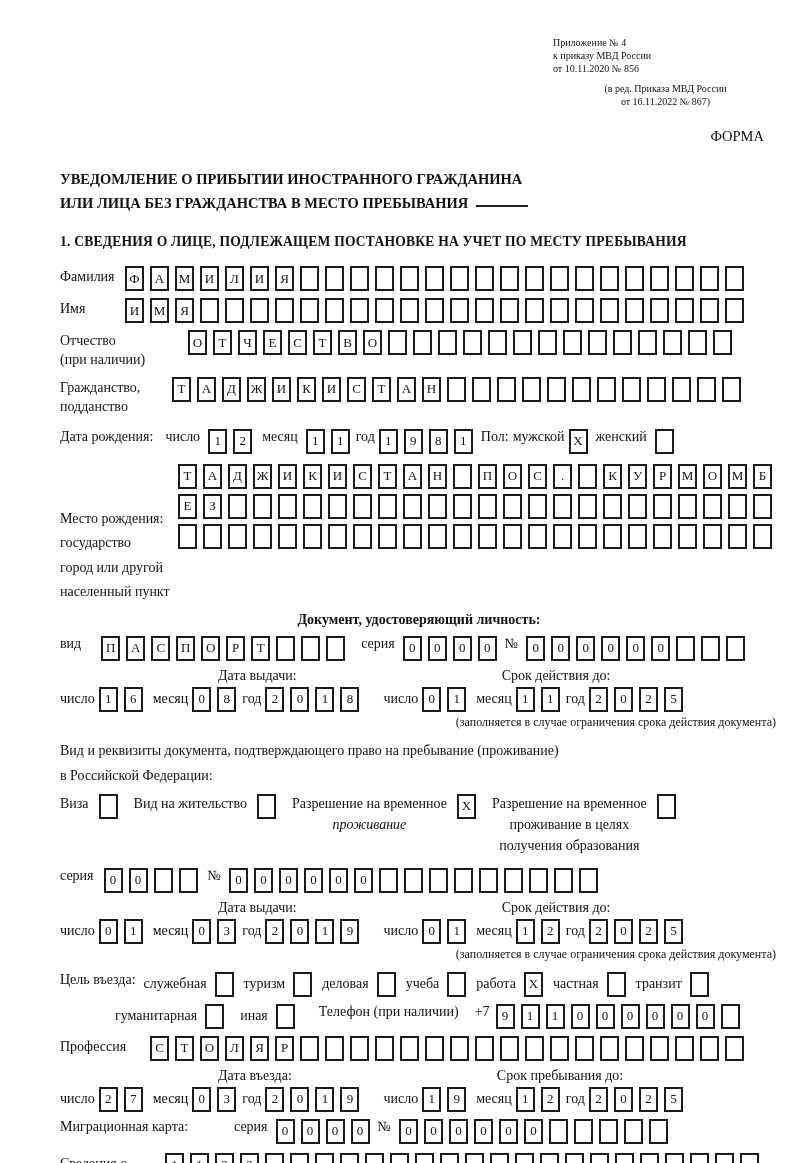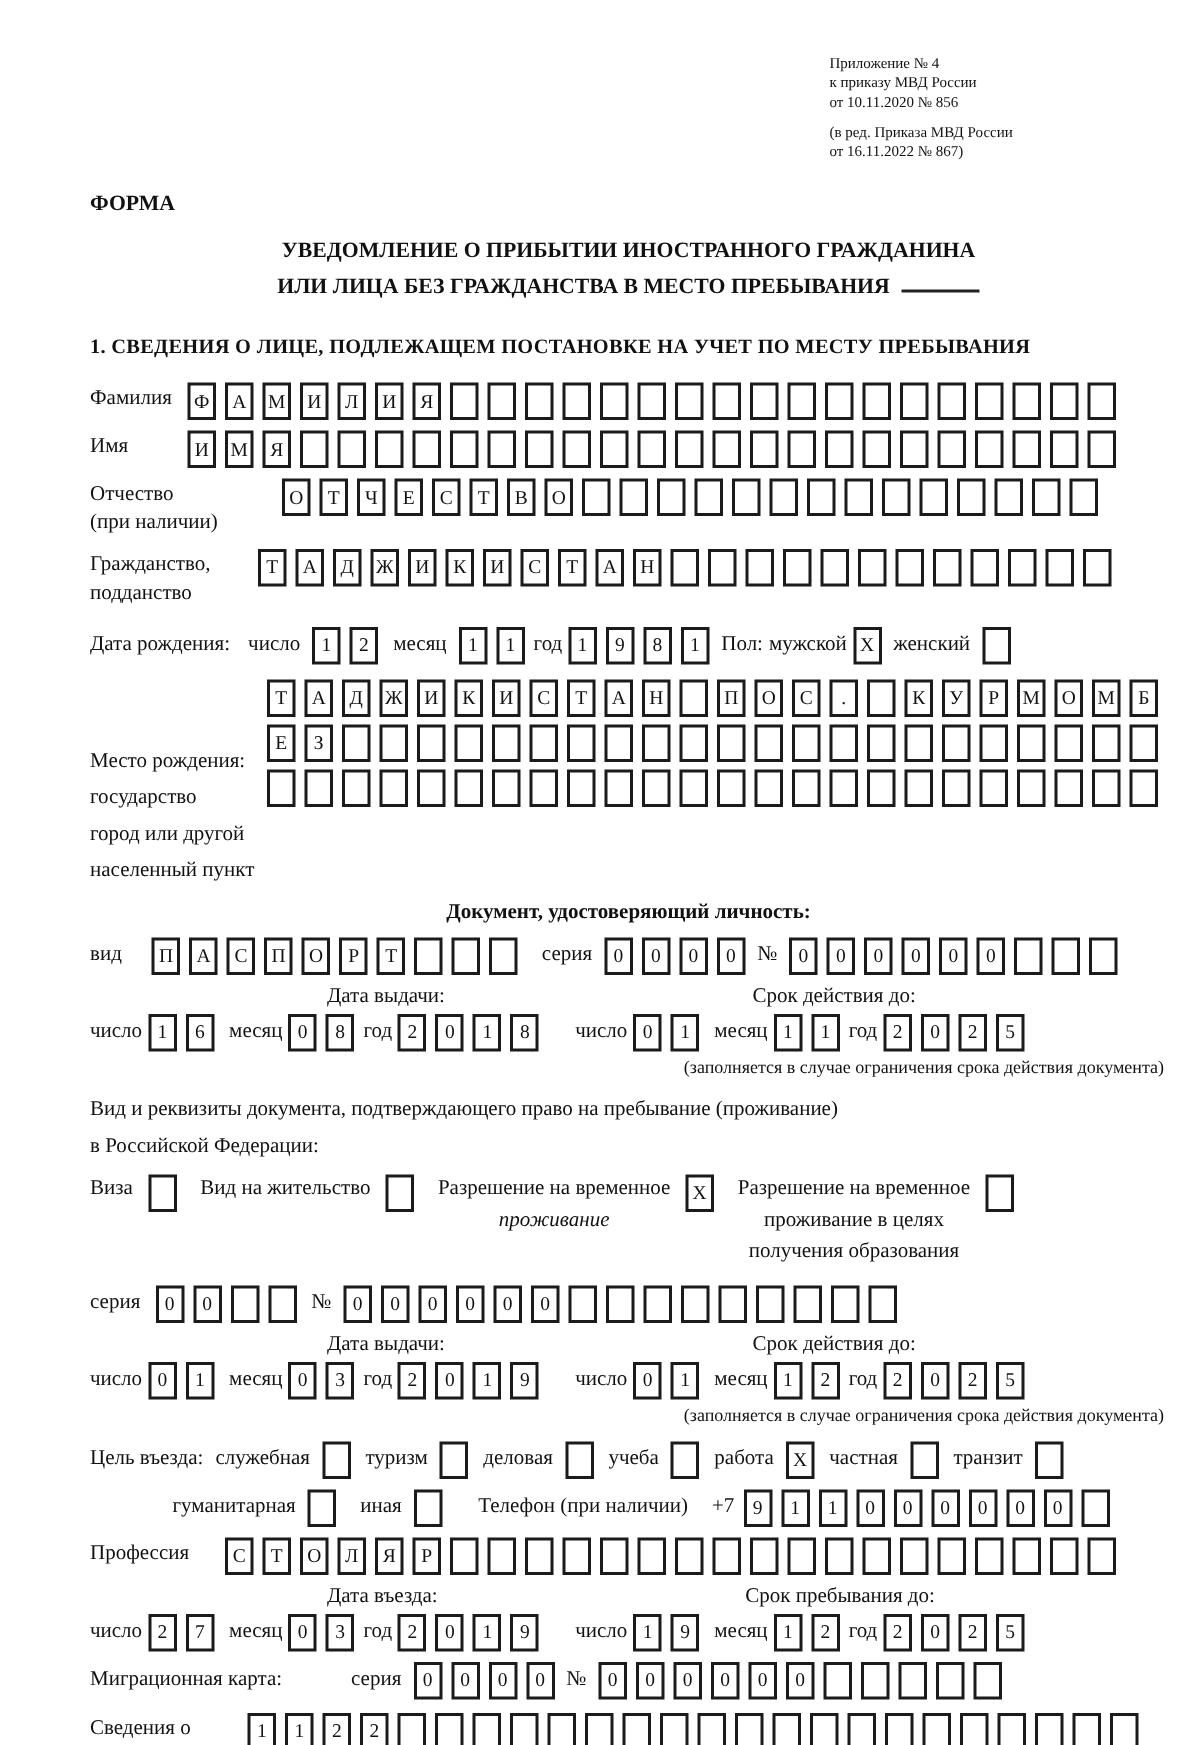--- a/index.html
+++ b/index.html
@@ -3,28 +3,28 @@
 <meta charset="utf-8">
 <style>
   html,body{margin:0;padding:0;background:#ffffff;}
   .page{
     width:800px;min-height:1163px;box-sizing:border-box;
     padding:36px 22px 20px 60px;background:#fff;color:#111;
     font-family:"Liberation Serif","DejaVu Serif",serif;font-size:14px;
   }
   
   .appendix{margin-left:auto;width:225px;font-size:10px;line-height:1.3;}
-  .appendix .amend{margin-top:7px;display:block;}
-  .forma{font-weight:bold;font-size:14.5px;margin:20px 14px 0 0;}
-  .title{text-align:center;font-weight:bold;font-size:14.5px;line-height:1.5;margin-top:12px;}
+  .appendix .amend{margin-top:7px;display:block;text-align:center;}
+  .forma{text-align:right;font-weight:normal;font-size:14.5px;margin:20px 14px 0 0;}
+  .title{text-align:left;font-weight:bold;font-size:14.5px;line-height:1.5;margin-top:24px;}
   .blankline{display:inline-block;width:52px;border-bottom:2px solid #222;height:1em;vertical-align:baseline;margin-left:8px;}
   .sec{font-weight:bold;font-size:13.6px;margin:20px 0 16px 0;letter-spacing:.2px;}
   
   .frow{display:flex;align-items:flex-start;margin-bottom:7px;}
-  .inrow{display:flex;align-items:center;margin-bottom:7px;white-space:nowrap;}
+  .inrow{display:flex;margin-bottom:7px;white-space:nowrap;}
   .lbl{line-height:1.35;padding-top:2px;flex:none;}
   .lbl span{display:block;}
   .w65{width:65px;}  .w128{width:128px;} .w112{width:112px;}
   .w118{width:118px;margin-top:41px;} .w90{width:90px;}  .w105{width:105px;} .w150{width:150px;}
   .cells{display:flex;flex:none;}
   .cells .cell{margin-right:6px;}
   .cells .cell:last-child{margin-right:0;}
   .cell{
     width:15px;min-width:15px;height:21px;border:2px solid #1b1b1b;
     display:inline-flex;align-items:center;justify-content:center;

